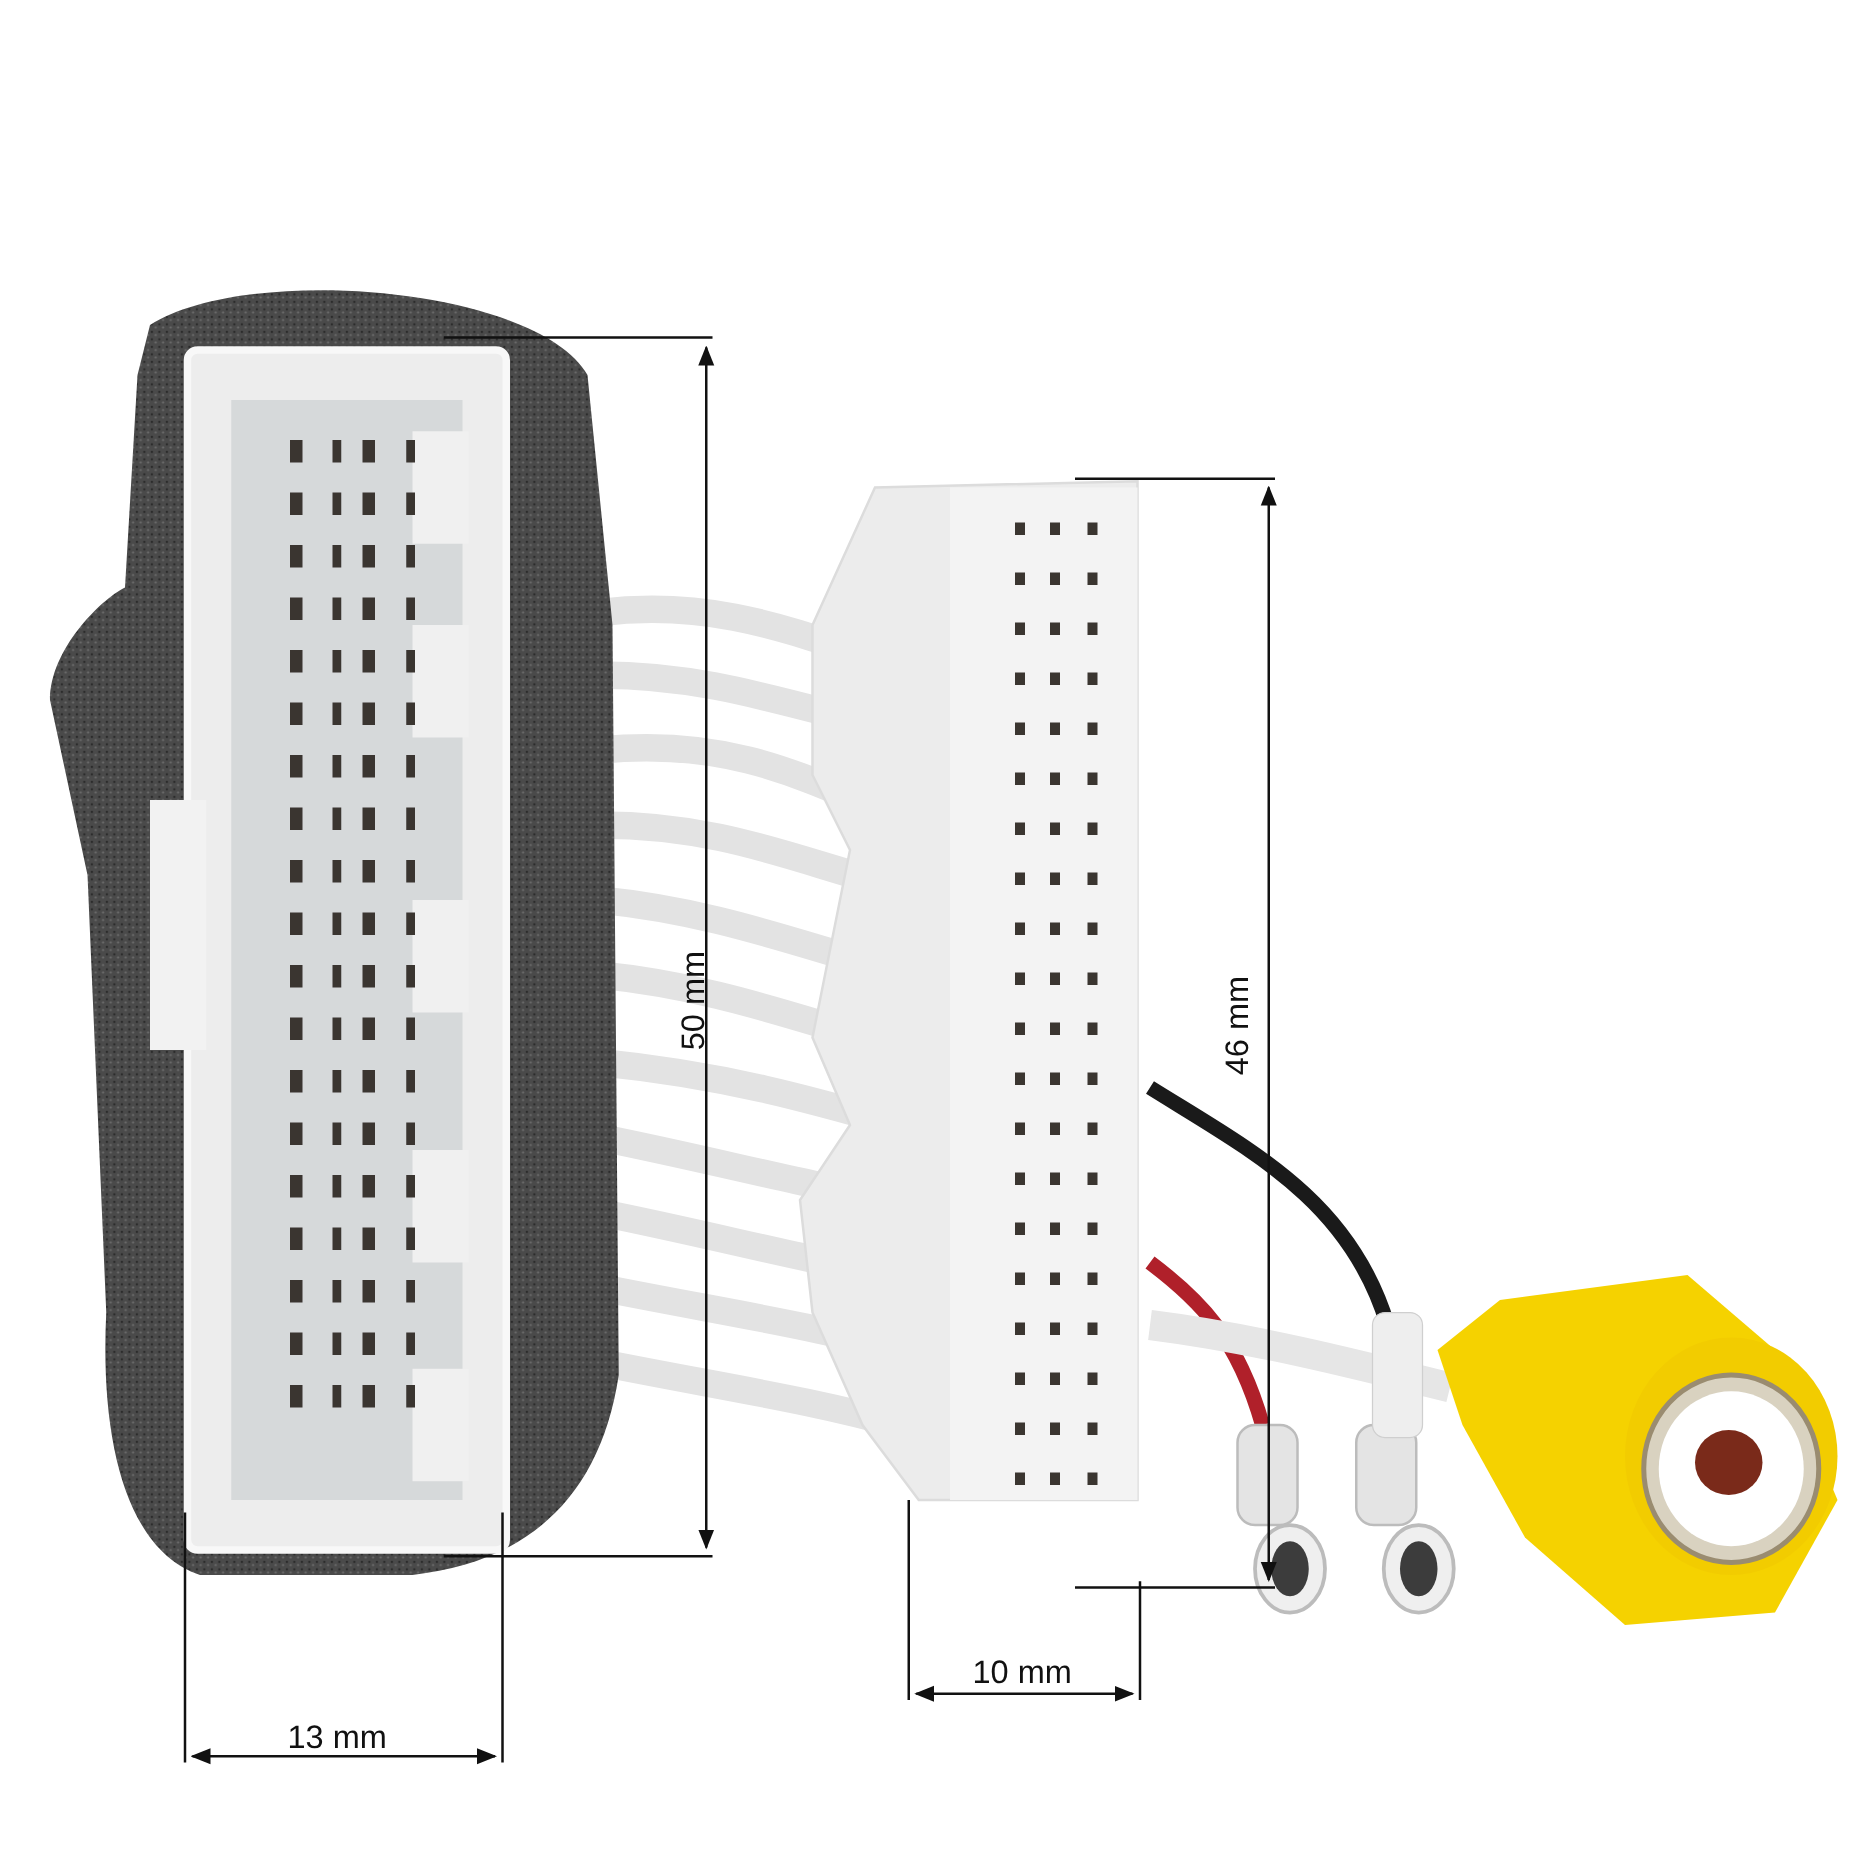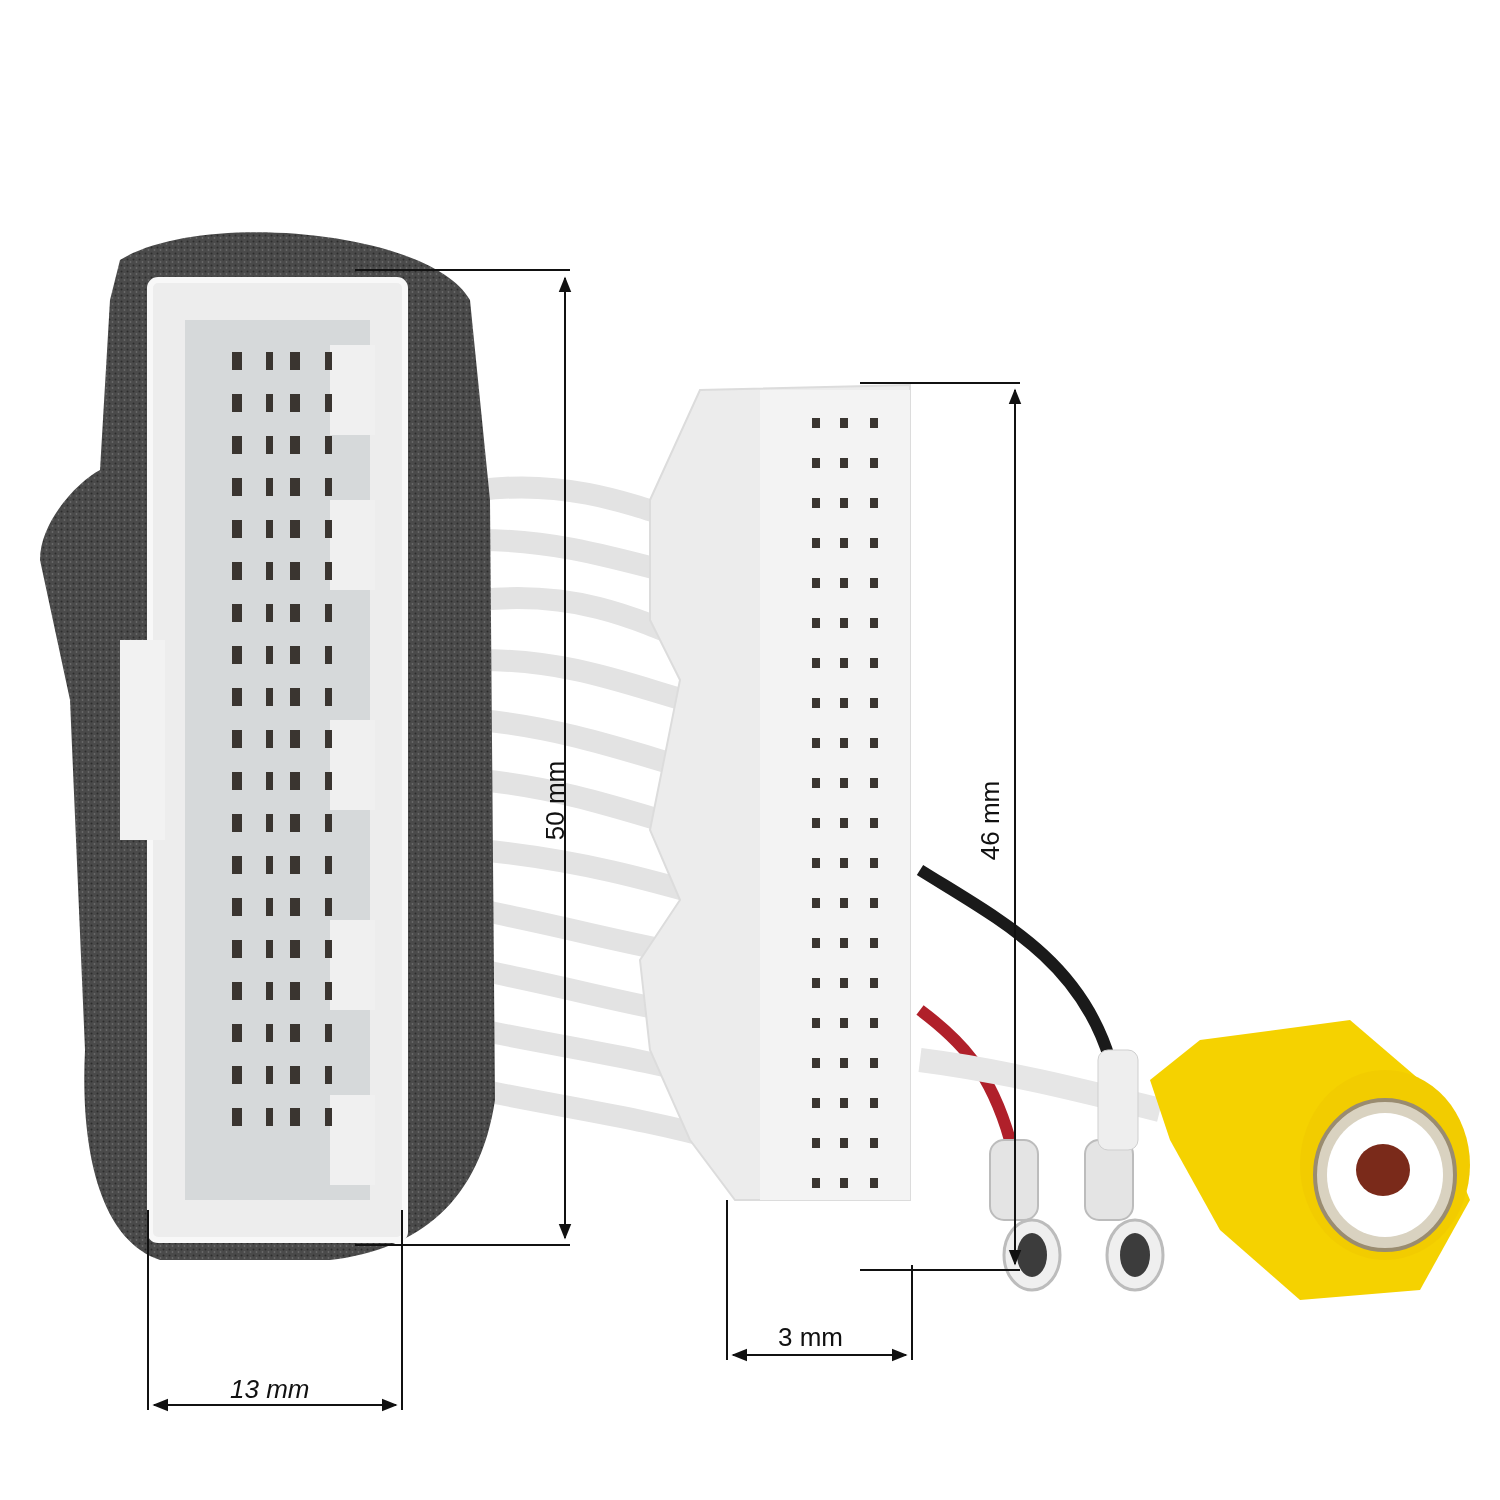--- a/index.html
+++ b/index.html
@@ -146,16 +146,16 @@
       <line x1="860" y1="1270" x2="1020" y2="1270"></line>
       <line x1="1015" y1="390" x2="1015" y2="1264" marker-start="url(#arrow)" marker-end="url(#arrow)"></line>
 
       <line x1="727" y1="1200" x2="727" y2="1360"></line>
       <line x1="912" y1="1265" x2="912" y2="1360"></line>
       <line x1="733" y1="1355" x2="906" y2="1355" marker-start="url(#arrow)" marker-end="url(#arrow)"></line>
     </g>
   </svg>
 
   <div class="dim-label vert" style="left:510px; top:785px; width:90px; text-align:center;">50 mm</div>
-  <div class="dim-label" style="left:230px; top:1374px;font-style:italic;">13 mm</div>
+  <div class="dim-label" style="left:230px; top:1374px;">13 mm</div>
   <div class="dim-label vert" style="left:945px; top:805px; width:90px; text-align:center;">46 mm</div>
-  <div class="dim-label" style="left:778px; top:1322px;">3 mm</div>
+  <div class="dim-label" style="left:778px; top:1322px;">10 mm</div>
 </div>
 
 </body></html>

